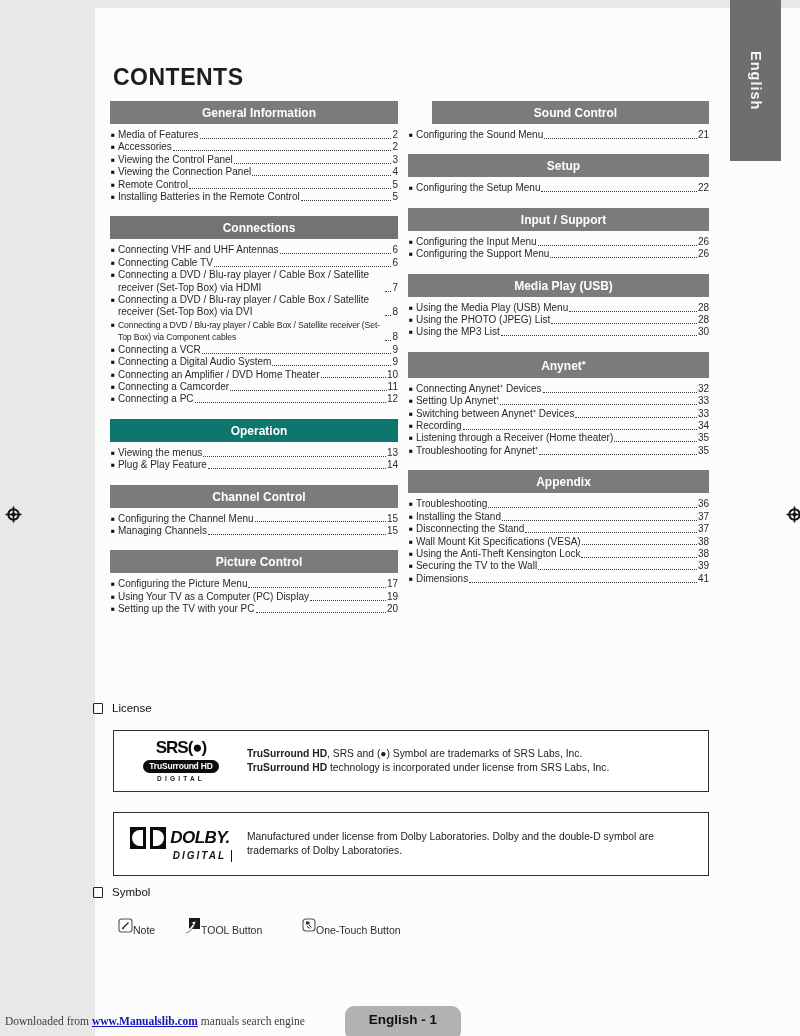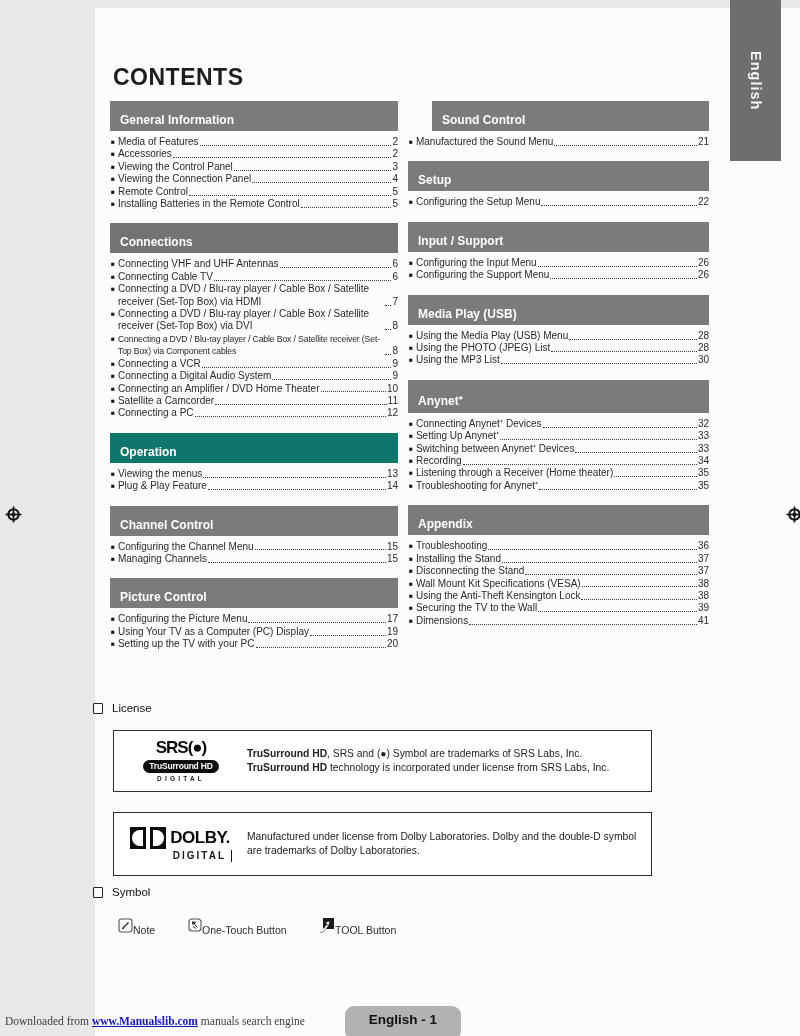--- a/index.html
+++ b/index.html
@@ -25,51 +25,51 @@
   }
 
   
   .toc{position:absolute;left:110px;top:101px;width:600px;}
   .toc-col{position:absolute;top:0;}
   .toc-col.c0{left:0;width:288px;}
   .toc-col.c1{left:298px;width:301px;}
   .toc-section{margin-bottom:13px;}
   .sec-header{
     background:#7b7b7b;color:#fff;font-weight:bold;font-size:12px;
-    padding:12px 0 4px 10px;margin-bottom:5px;
+    padding:5px 0 4px 10px;margin-bottom:5px;text-align:center;
   }
   .entry{display:flex;align-items:flex-start;font-size:10px;line-height:12.4px;color:#292929;}
   .bullet{font-size:6.5px;line-height:12.4px;margin:0 3px 0 1px;flex:none;color:#111;}
   .etext{flex:0 1 auto;}
   .entry.condensed .etext{font-size:8.7px;letter-spacing:-.15px;}
   .dots{flex:1 1 6px;min-width:6px;border-bottom:1.3px dotted #3c3c3c;margin:0 1px 2.5px 1px;align-self:flex-end;height:0;}
   .pg{flex:none;align-self:flex-end;}
 
   
   .blk-head{position:absolute;display:flex;align-items:center;font-weight:normal;font-size:11.5px;color:#111;}
   .chk{width:8px;height:9px;border:1.5px solid #222;border-radius:1px;margin-right:9px;}
 
   
   .lic-box{
-    position:absolute;left:113px;width:539px;border:1.3px solid #2e2e2e;background:#fff;
+    position:absolute;left:113px;width:596px;border:1.3px solid #2e2e2e;background:#fff;
     display:flex;align-items:center;box-sizing:border-box;
   }
   .srs-box{top:730px;height:62px;}
   .dolby-box{top:812px;height:64px;}
   .lic-text{font-size:10.3px;color:#222;line-height:14.5px;margin-left:15px;width:462px;}
 
   .srs-logo{width:102px;margin-left:16px;text-align:center;flex:none;}
   .srs-main{font-weight:bold;font-size:17px;letter-spacing:-1px;color:#0c0c0c;line-height:15px;}
   .srs-badge{
     display:inline-block;background:#0c0c0c;color:#fff;font-weight:bold;font-size:8.5px;
     border-radius:8px;padding:1.5px 6px 2px;margin-top:1px;letter-spacing:-.2px;
   }
   .srs-sub{font-size:6.5px;letter-spacing:3.2px;color:#222;margin-top:1.5px;font-weight:bold;}
 
-  .dolby-logo{width:104px;margin-left:14px;flex:none;display:flex;flex-direction:column;align-items:center;}
+  .dolby-logo{width:104px;margin-left:14px;flex:none;display:flex;flex-direction:column;align-items:center;font-style:italic;}
   .dolby-row{display:flex;align-items:center;}
   .dolby-name{font-weight:bold;font-size:17px;letter-spacing:-.5px;color:#0c0c0c;margin-left:3px;}
   .dolby-sub{font-weight:bold;font-size:10px;letter-spacing:2px;color:#1a1a1a;
     border-right:1.4px solid #1a1a1a;padding:0 5px 1px 0;margin:1px 0 0 22px;align-self:flex-end;}
 
   
   .symbols{position:absolute;left:118px;top:914px;display:flex;}
   .sym{display:flex;flex-direction:row;align-items:center;}
   .sym.s0{width:58px;}
   .sym.s1{width:122px;margin-left:12px;}
@@ -191,21 +191,21 @@
           <span class="pg">9</span>
         </div>
         <div class="entry">
           <span class="bullet">■</span>
           <span class="etext">Connecting an Amplifier / DVD Home Theater</span>
           <span class="dots"></span>
           <span class="pg">10</span>
         </div>
         <div class="entry">
           <span class="bullet">■</span>
-          <span class="etext">Satellite a Camcorder</span>
+          <span class="etext">Connecting a Camcorder</span>
           <span class="dots"></span>
           <span class="pg">11</span>
         </div>
         <div class="entry">
           <span class="bullet">■</span>
           <span class="etext">Connecting a PC</span>
           <span class="dots"></span>
           <span class="pg">12</span>
         </div>
       </div>
@@ -259,21 +259,21 @@
           <span class="dots"></span>
           <span class="pg">20</span>
         </div>
       </div>
     </div>
     <div class="toc-col c1">
       <div class="toc-section">
         <div class="sec-header" style="background: rgb(123, 123, 123); margin-left: 24px;">Sound Control</div>
         <div class="entry">
           <span class="bullet">■</span>
-          <span class="etext">Manufactured the Sound Menu</span>
+          <span class="etext">Configuring the Sound Menu</span>
           <span class="dots"></span>
           <span class="pg">21</span>
         </div>
       </div>
       <div class="toc-section">
         <div class="sec-header" style="background: rgb(123, 123, 123);">Setup</div>
         <div class="entry">
           <span class="bullet">■</span>
           <span class="etext">Configuring the Setup Menu</span>
           <span class="dots"></span>
@@ -445,40 +445,40 @@
   <div class="sym s0">
     <span class="sym-icon">
       <svg width="15" height="15">
         <rect x="1" y="1" width="13" height="13" rx="2.5" fill="none" stroke="#555" stroke-width="1.1"></rect>
         <line x1="4.5" y1="10.5" x2="10.5" y2="4.5" stroke="#333" stroke-width="1.4"></line>
         <line x1="4" y1="11" x2="6" y2="10.3" stroke="#333" stroke-width="1"></line>
       </svg>
     </span>
     <span class="sym-label">Note</span>
   </div>
-  <div class="sym s1">
-    <span class="sym-icon">
-      <svg width="14" height="14">
-        <rect x="1" y="1" width="12" height="12" rx="3" fill="none" stroke="#555" stroke-width="1.1"></rect>
-        <rect x="4" y="3.5" width="3.5" height="3" fill="#333"></rect>
-        <path d="M7,7 L9.5,9.5 M5,8.5 L8,10.5" stroke="#333" stroke-width="1"></path>
-      </svg>
-    </span>
-    <span class="sym-label">One-Touch Button</span>
-  </div>
   <div class="sym s2">
     <span class="sym-icon">
       <svg width="17" height="16">
         <rect x="5" y="1" width="11" height="11" fill="#1a1a1a"></rect>
         <path d="M1,15 C5,14 8,11.5 9.5,8" stroke="#ffffff" stroke-width="2" fill="none"></path>
         <path d="M1,15 C5,14 8,11.5 9.5,8" stroke="#1a1a1a" stroke-width="0.6" fill="none" transform="translate(0,1.4)"></path>
         <path d="M7.5,5.5 L12,4 L10.5,9 Z" fill="#ffffff" stroke="#1a1a1a" stroke-width="0.6"></path>
       </svg>
     </span>
     <span class="sym-label">TOOL Button</span>
+  </div>
+  <div class="sym s1">
+    <span class="sym-icon">
+      <svg width="14" height="14">
+        <rect x="1" y="1" width="12" height="12" rx="3" fill="none" stroke="#555" stroke-width="1.1"></rect>
+        <rect x="4" y="3.5" width="3.5" height="3" fill="#333"></rect>
+        <path d="M7,7 L9.5,9.5 M5,8.5 L8,10.5" stroke="#333" stroke-width="1"></path>
+      </svg>
+    </span>
+    <span class="sym-label">One-Touch Button</span>
   </div>
 </div>
 
 <div class="page-badge" style="background: rgb(178, 178, 178);">
   <span>English - 1</span>
 </div>
 
 <div class="watermark">
   <span>Downloaded from </span><a href="#">www.Manualslib.com</a><span> manuals search engine</span>
 </div>

